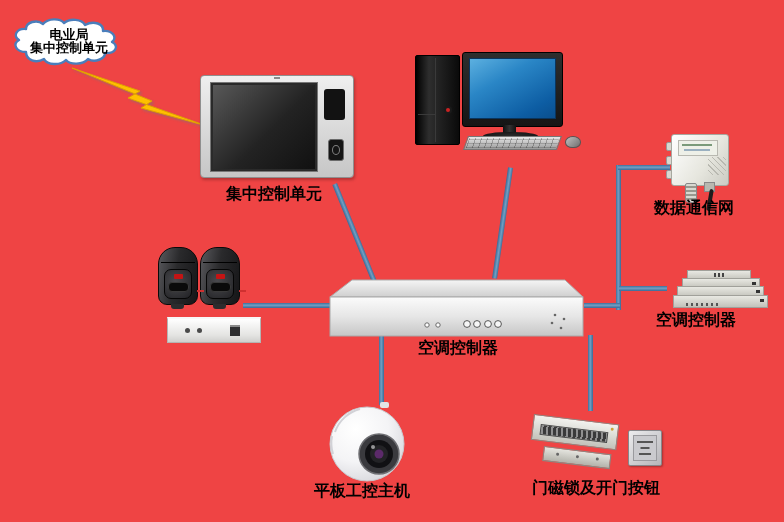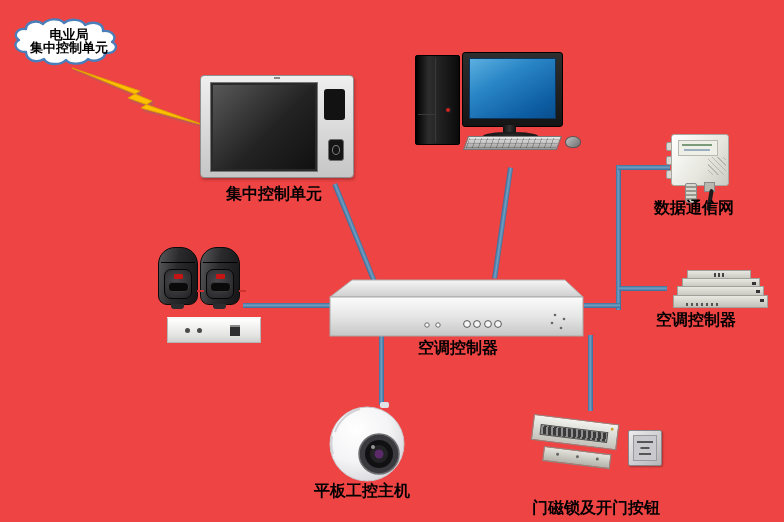--- a/index.html
+++ b/index.html
@@ -270,15 +270,15 @@
       <div class="hole" style="left:52px;"></div>
     </div>
     <div class="exitbtn">
       <div class="plate">
         <div class="eng" style="top:5px;width:16px;"></div>
         <div class="eng" style="top:11px;width:9px;"></div>
         <div class="eng" style="top:17px;width:12px;"></div>
       </div>
     </div>
   </div>
-  <div class="label" style="left:516px;top:480px;width:160px;margin-top:20px;">门磁锁及开门按钮</div>
+  <div class="label" style="left:516px;top:480px;width:160px;">门磁锁及开门按钮</div>
 
 </div>
 
 </body></html>

